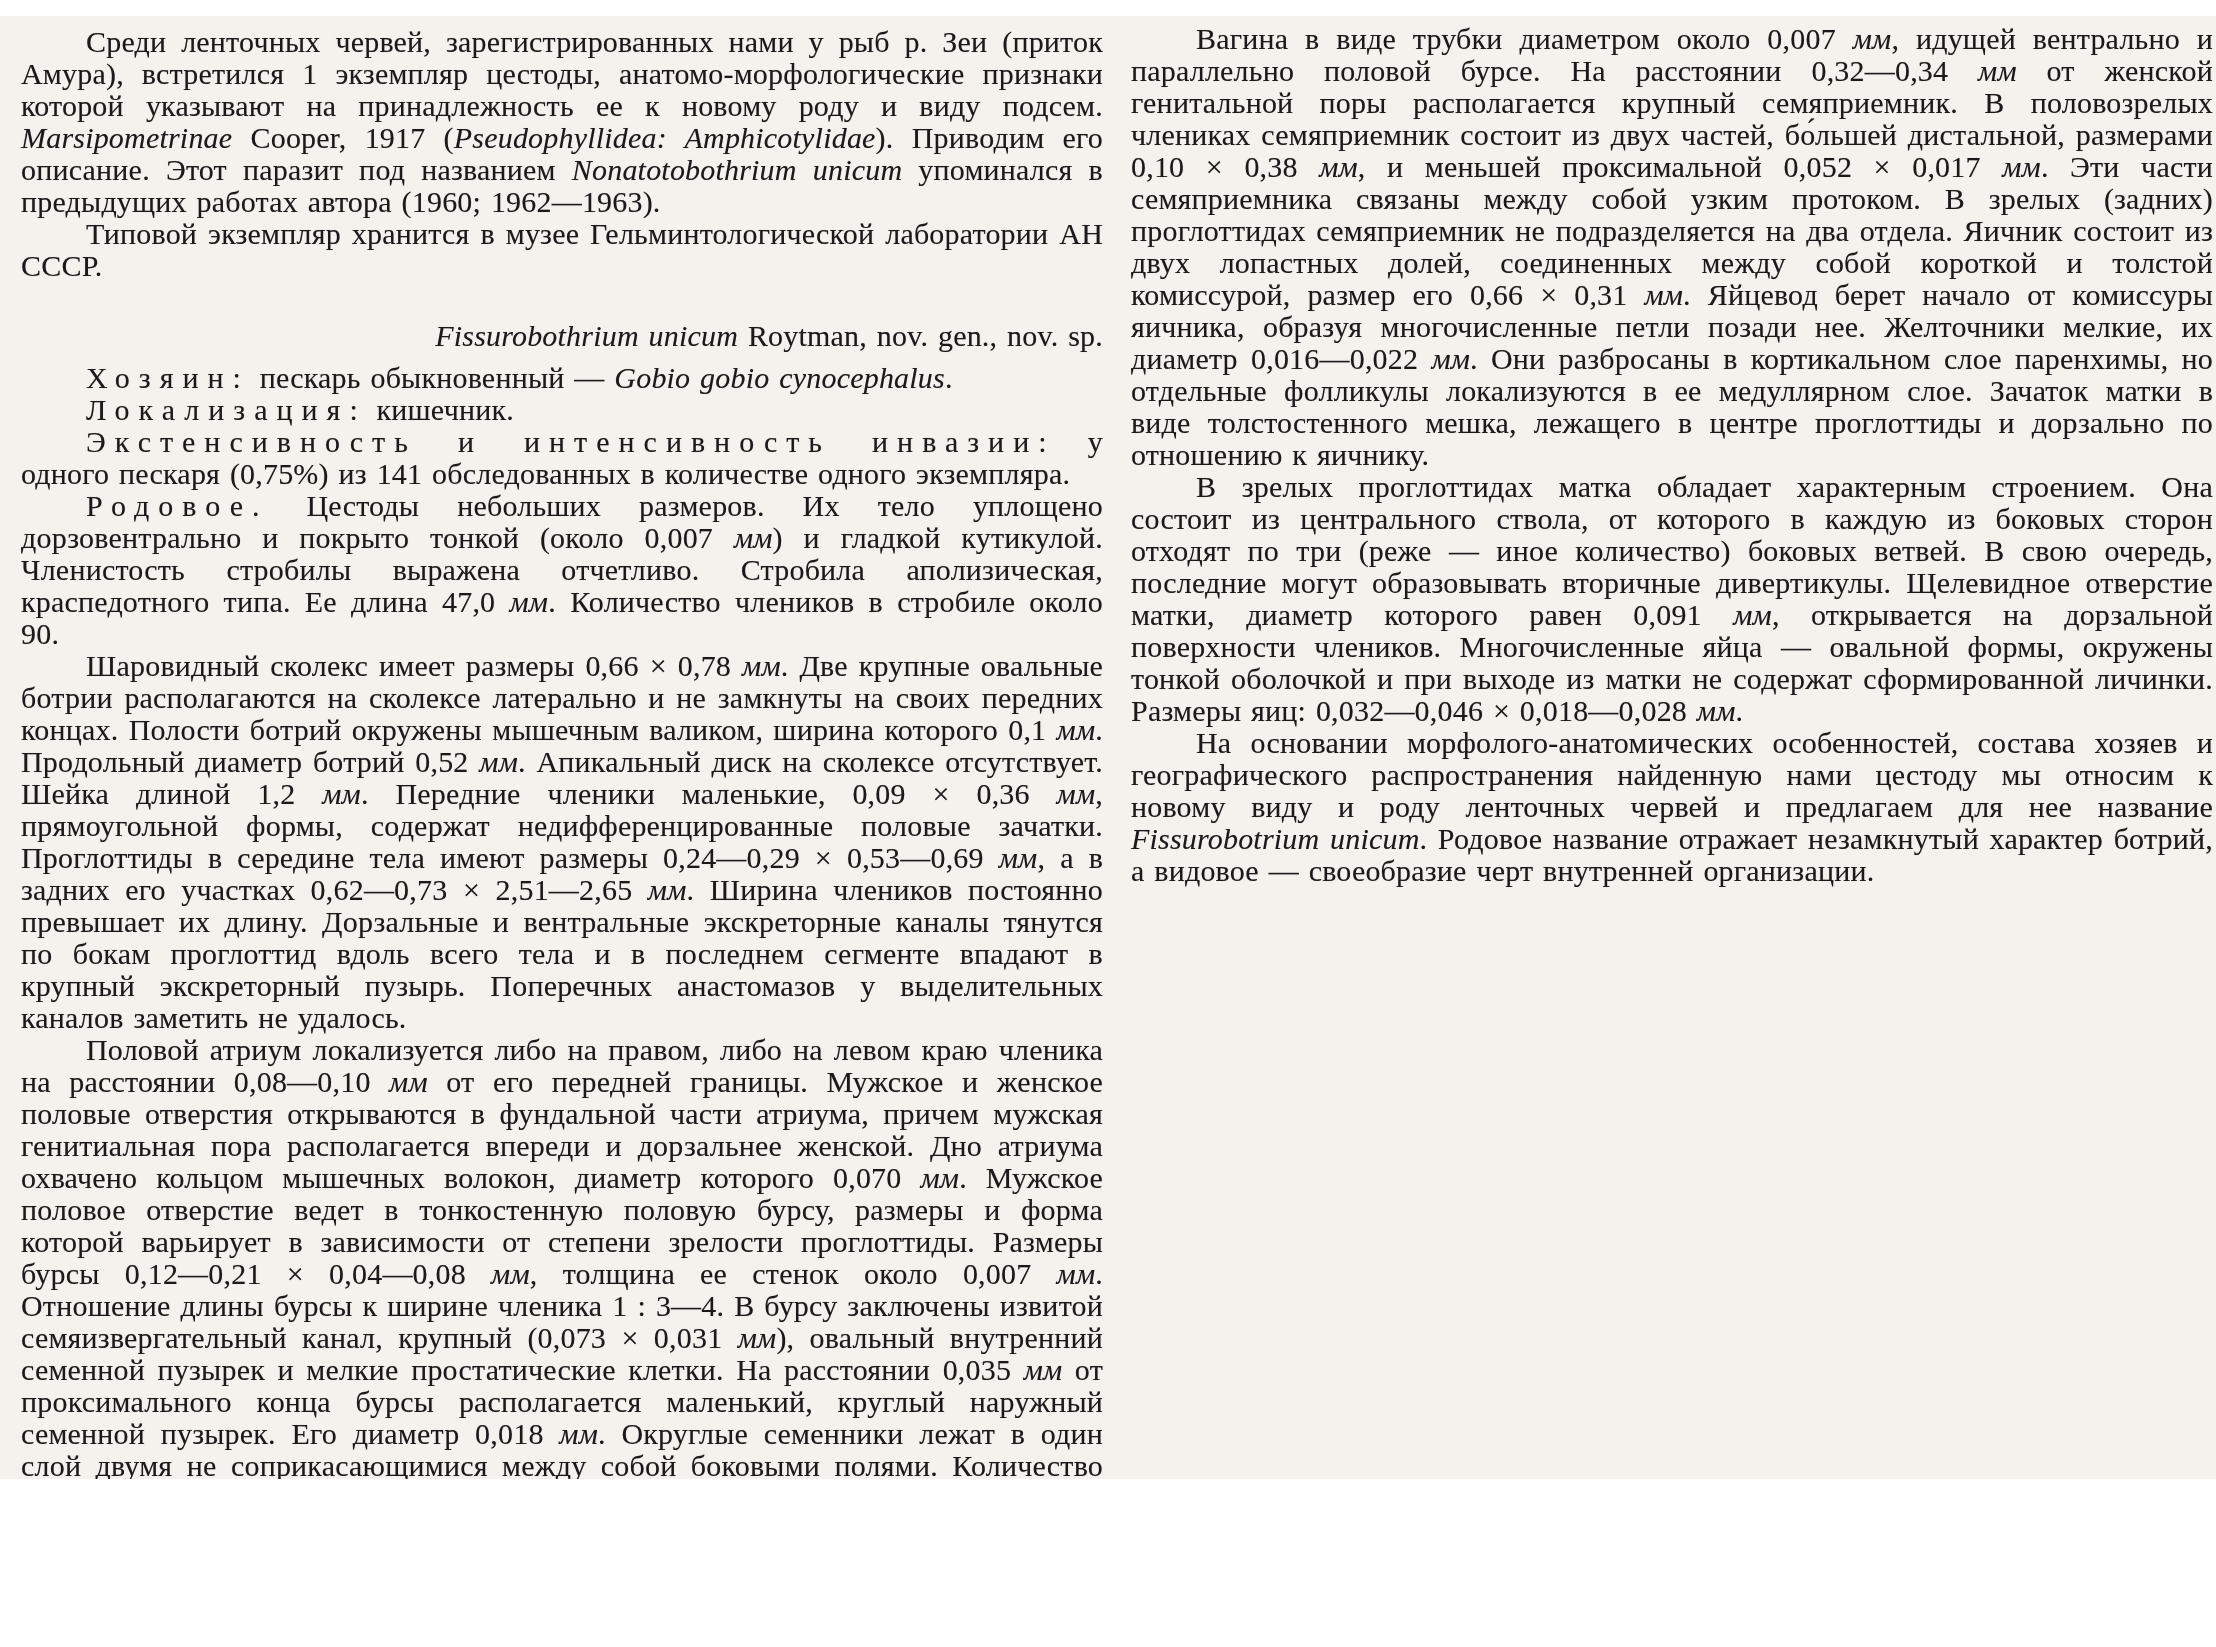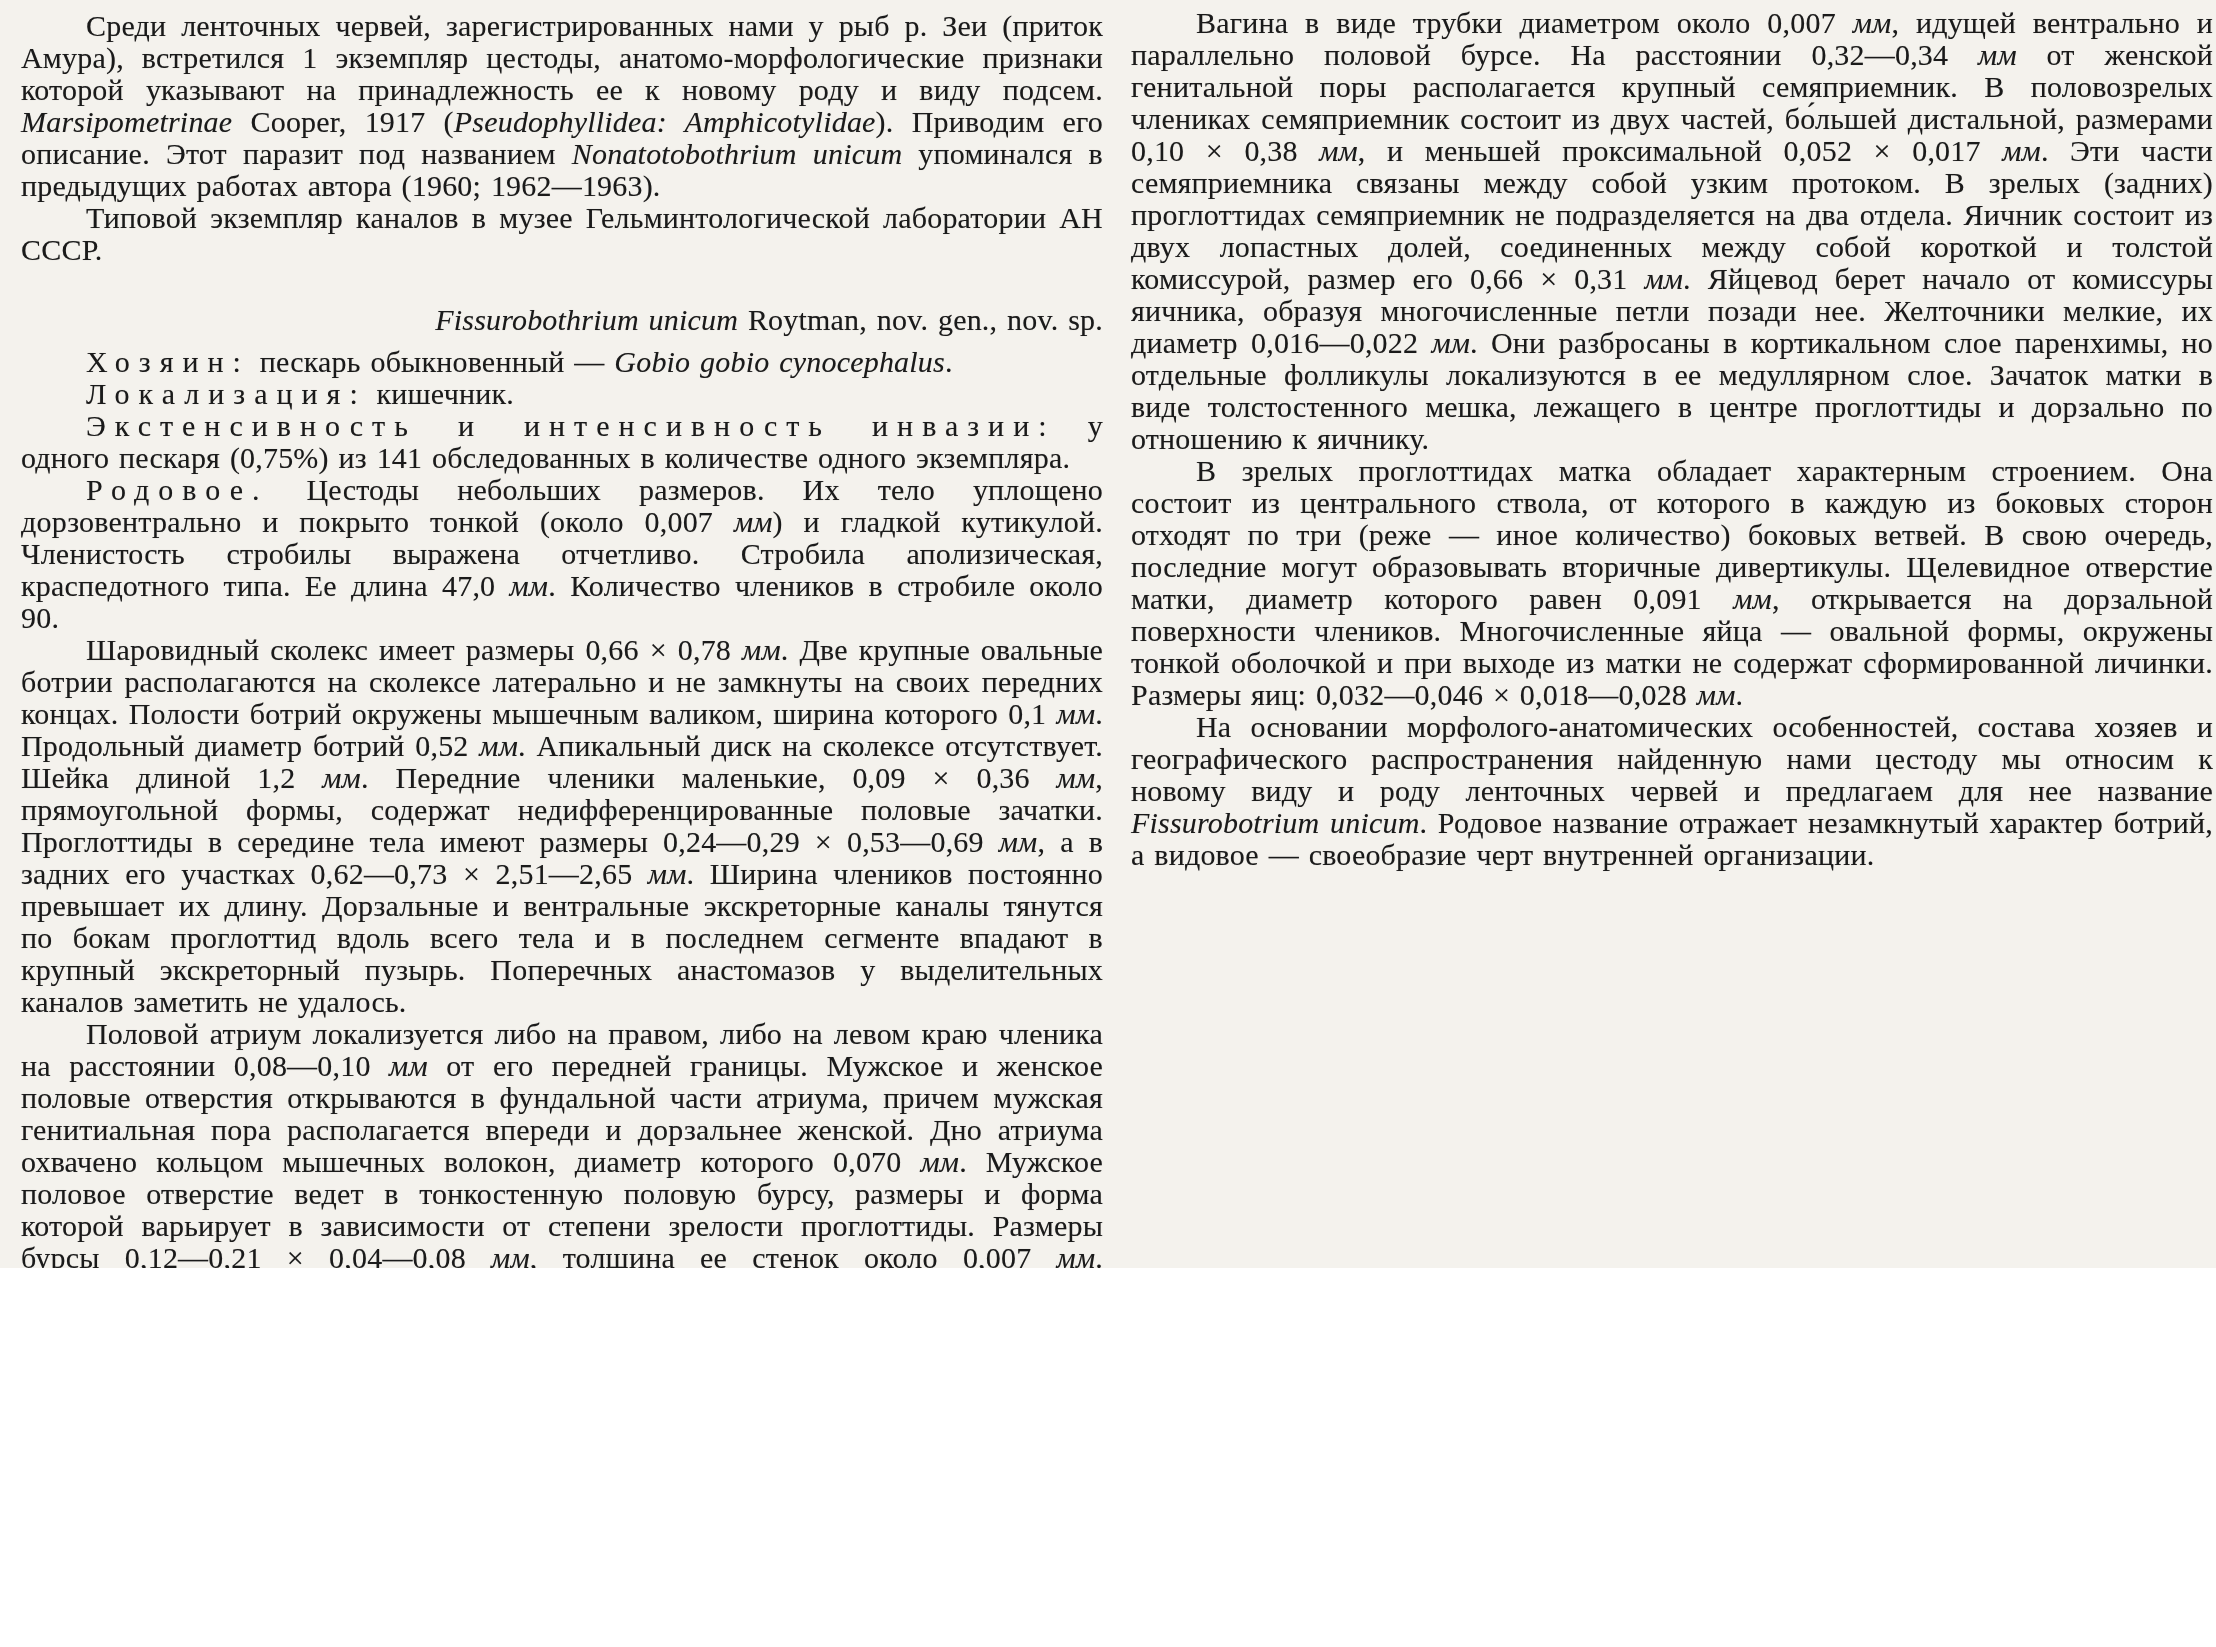--- a/index.html
+++ b/index.html
@@ -2,24 +2,25 @@
 <html lang="ru" style="font-size:11.4px"><head>
 <meta charset="utf-8">
 <style>
   html, body { margin: 0; padding: 0; }
   body {
     width: 2216px; height: 1647px;
     font-family: "Liberation Serif", "DejaVu Serif", serif;
   }
   .page {
     position: relative;
-    width: 2216px; height: 1268px;
+    width: 2216px; height: 1463px;
     overflow: hidden;
     background: #f4f2ed;
     color: #1a1a1a;
+    margin-top: 16px;
   }
   .column { position: absolute; top: 0; }
   .col-left  { left: 21px;  top: 10px; width: 1082px; }
   .col-right { left: 1131px; top: 7px; width: 1082px; }
 
   p.body {
     margin: 0;
     font-size: 30px;
     line-height: 32px;
     text-align: justify;
@@ -54,21 +55,21 @@
         #262626 91px 121px, transparent 121px 146px);
     opacity: 0.75;
   }
 </style>
 </head>
 <body>
 
 <div class="page" style="background: rgb(244, 242, 237); color: rgb(26, 26, 26);">
   <section class="column col-left">
       <p class="body">Среди ленточных червей, зарегистрированных нами у рыб р. Зеи (приток Амура), встретился 1 экземпляр цестоды, анатомо-морфологические признаки которой указывают на принадлежность ее к новому роду и виду подсем. <em>Marsipometrinae</em> Cooper, 1917 (<em>Pseudophyllidea: Amphicotylidae</em>). Приводим его описание. Этот паразит под названием <em>Nonatotobothrium unicum</em> упоминался в предыдущих работах автора (1960; 1962—1963).</p>
-      <p class="body">Типовой экземпляр каналов в музее Гельминтологической лаборатории АН СССР.</p>
+      <p class="body">Типовой экземпляр хранится в музее Гельминтологической лаборатории АН СССР.</p>
       <p class="heading"><em>Fissurobothrium unicum</em> Roytman, nov. gen., nov. sp.</p>
       <p class="body"><span class="sp">Хозяин:</span> пескарь обыкновенный — <em>Gobio gobio cynocephalus</em>.</p>
       <p class="body"><span class="sp">Локализация:</span> кишечник.</p>
       <p class="body"><span class="sp">Экстенсивность и интенсивность инвазии:</span> у одного пескаря (0,75%) из 141 обследованных в количестве одного экземпляра.</p>
       <p class="body"><span class="sp">Родовое.</span> Цестоды небольших размеров. Их тело уплощено дорзовентрально и покрыто тонкой (около 0,007 <em>мм</em>) и гладкой кутикулой. Членистость стробилы выражена отчетливо. Стробила аполизическая, краспедотного типа. Ее длина 47,0 <em>мм</em>. Количество члеников в стробиле около 90.</p>
       <p class="body">Шаровидный сколекс имеет размеры 0,66 × 0,78 <em>мм</em>. Две крупные овальные ботрии располагаются на сколексе латерально и не замкнуты на своих передних концах. Полости ботрий окружены мышечным валиком, ширина которого 0,1 <em>мм</em>. Продольный диаметр ботрий 0,52 <em>мм</em>. Апикальный диск на сколексе отсутствует. Шейка длиной 1,2 <em>мм</em>. Передние членики маленькие, 0,09 × 0,36 <em>мм</em>, прямоугольной формы, содержат недифференцированные половые зачатки. Проглоттиды в середине тела имеют размеры 0,24—0,29 × 0,53—0,69 <em>мм</em>, а в задних его участках 0,62—0,73 × 2,51—2,65 <em>мм</em>. Ширина члеников постоянно превышает их длину. Дорзальные и вентральные экскреторные каналы тянутся по бокам проглоттид вдоль всего тела и в последнем сегменте впадают в крупный экскреторный пузырь. Поперечных анастомазов у выделительных каналов заметить не удалось.</p>
       <p class="body">Половой атриум локализуется либо на правом, либо на левом краю членика на расстоянии 0,08—0,10 <em>мм</em> от его передней границы. Мужское и женское половые отверстия открываются в фундальной части атриума, причем мужская генитиальная пора располагается впереди и дорзальнее женской. Дно атриума охвачено кольцом мышечных волокон, диаметр которого 0,070 <em>мм</em>. Мужское половое отверстие ведет в тонкостенную половую бурсу, размеры и форма которой варьирует в зависимости от степени зрелости проглоттиды. Размеры бурсы 0,12—0,21 × 0,04—0,08 <em>мм</em>, толщина ее стенок около 0,007 <em>мм</em>. Отношение длины бурсы к ширине членика 1 : 3—4. В бурсу заключены извитой семяизвергательный канал, крупный (0,073 × 0,031 <em>мм</em>), овальный внутренний семенной пузырек и мелкие простатические клетки. На расстоянии 0,035 <em>мм</em> от проксимального конца бурсы располагается маленький, круглый наружный семенной пузырек. Его диаметр 0,018 <em>мм</em>. Округлые семенники лежат в один слой двумя не соприкасающимися между собой боковыми полями. Количество семенников в половозрелых члениках около 100, их размеры 0,028—0,042 × 0,028—0,042 <em>мм</em>.</p>
     </section>
   <section class="column col-right">
       <p class="body">Вагина в виде трубки диаметром около 0,007 <em>мм</em>, идущей вентрально и параллельно половой бурсе. На расстоянии 0,32—0,34 <em>мм</em> от женской генитальной поры располагается крупный семяприемник. В половозрелых члениках семяприемник состоит из двух частей, бо́льшей дистальной, размерами 0,10 × 0,38 <em>мм</em>, и меньшей проксимальной 0,052 × 0,017 <em>мм</em>. Эти части семяприемника связаны между собой узким протоком. В зрелых (задних) проглоттидах семяприемник не подразделяется на два отдела. Яичник состоит из двух лопастных долей, соединенных между собой короткой и толстой комиссурой, размер его 0,66 × 0,31 <em>мм</em>. Яйцевод берет начало от комиссуры яичника, образуя многочисленные петли позади нее. Желточники мелкие, их диаметр 0,016—0,022 <em>мм</em>. Они разбросаны в кортикальном слое паренхимы, но отдельные фолликулы локализуются в ее медуллярном слое. Зачаток матки в виде толстостенного мешка, лежащего в центре проглоттиды и дорзально по отношению к яичнику.</p>

